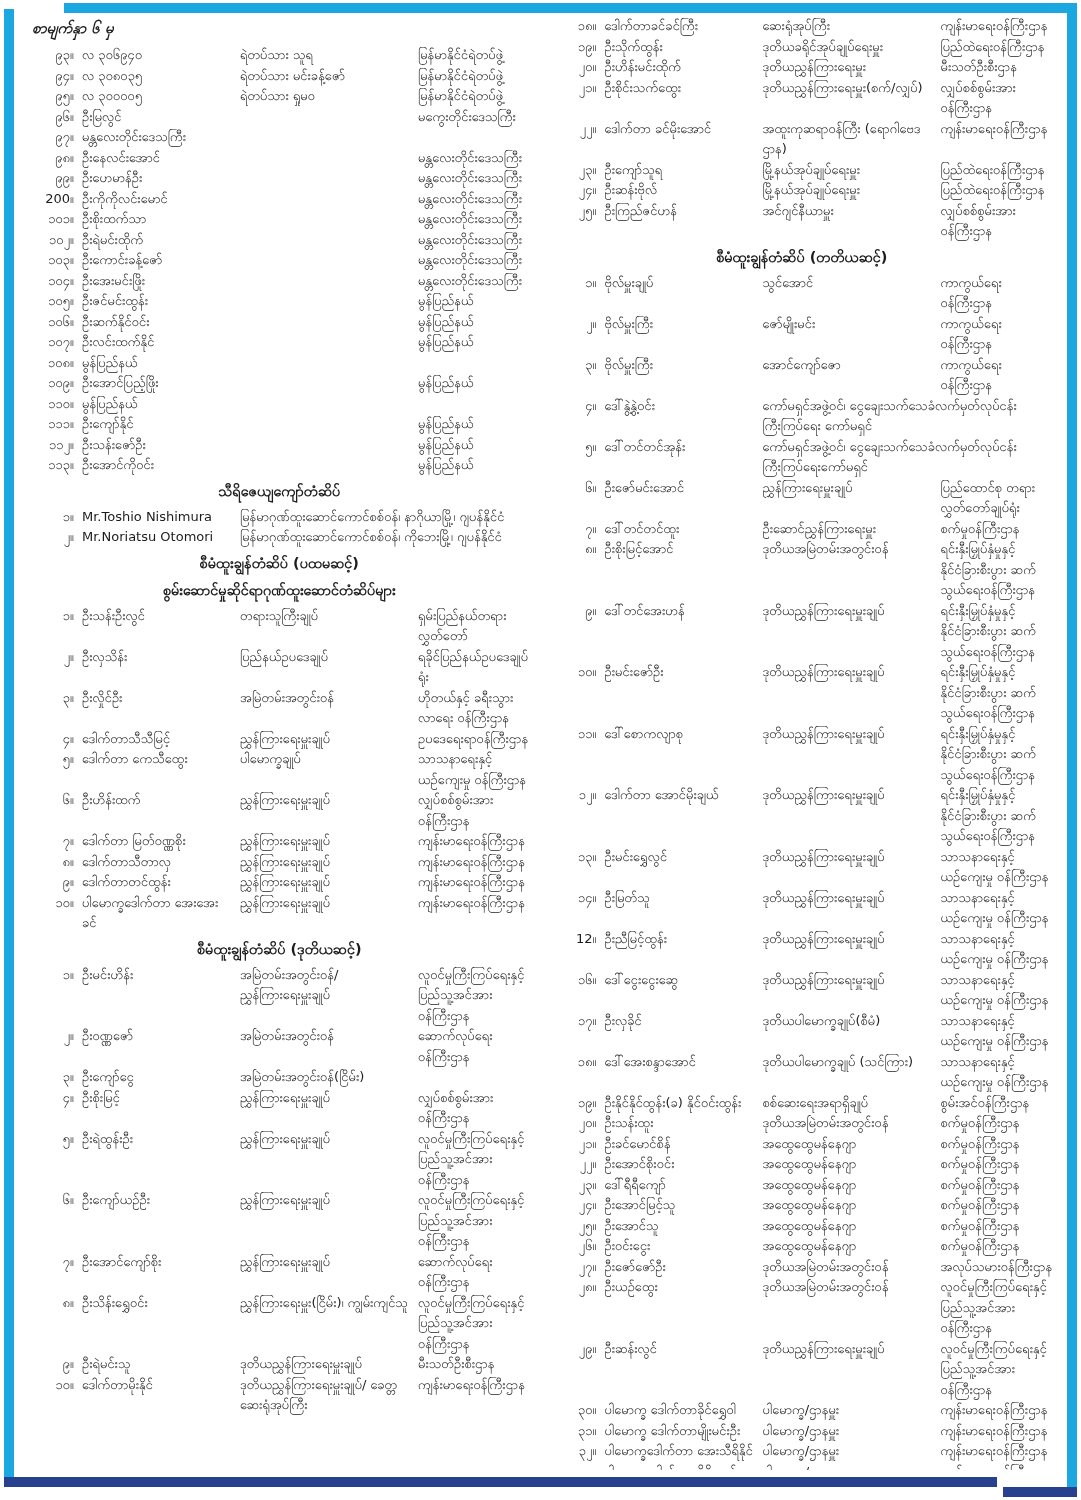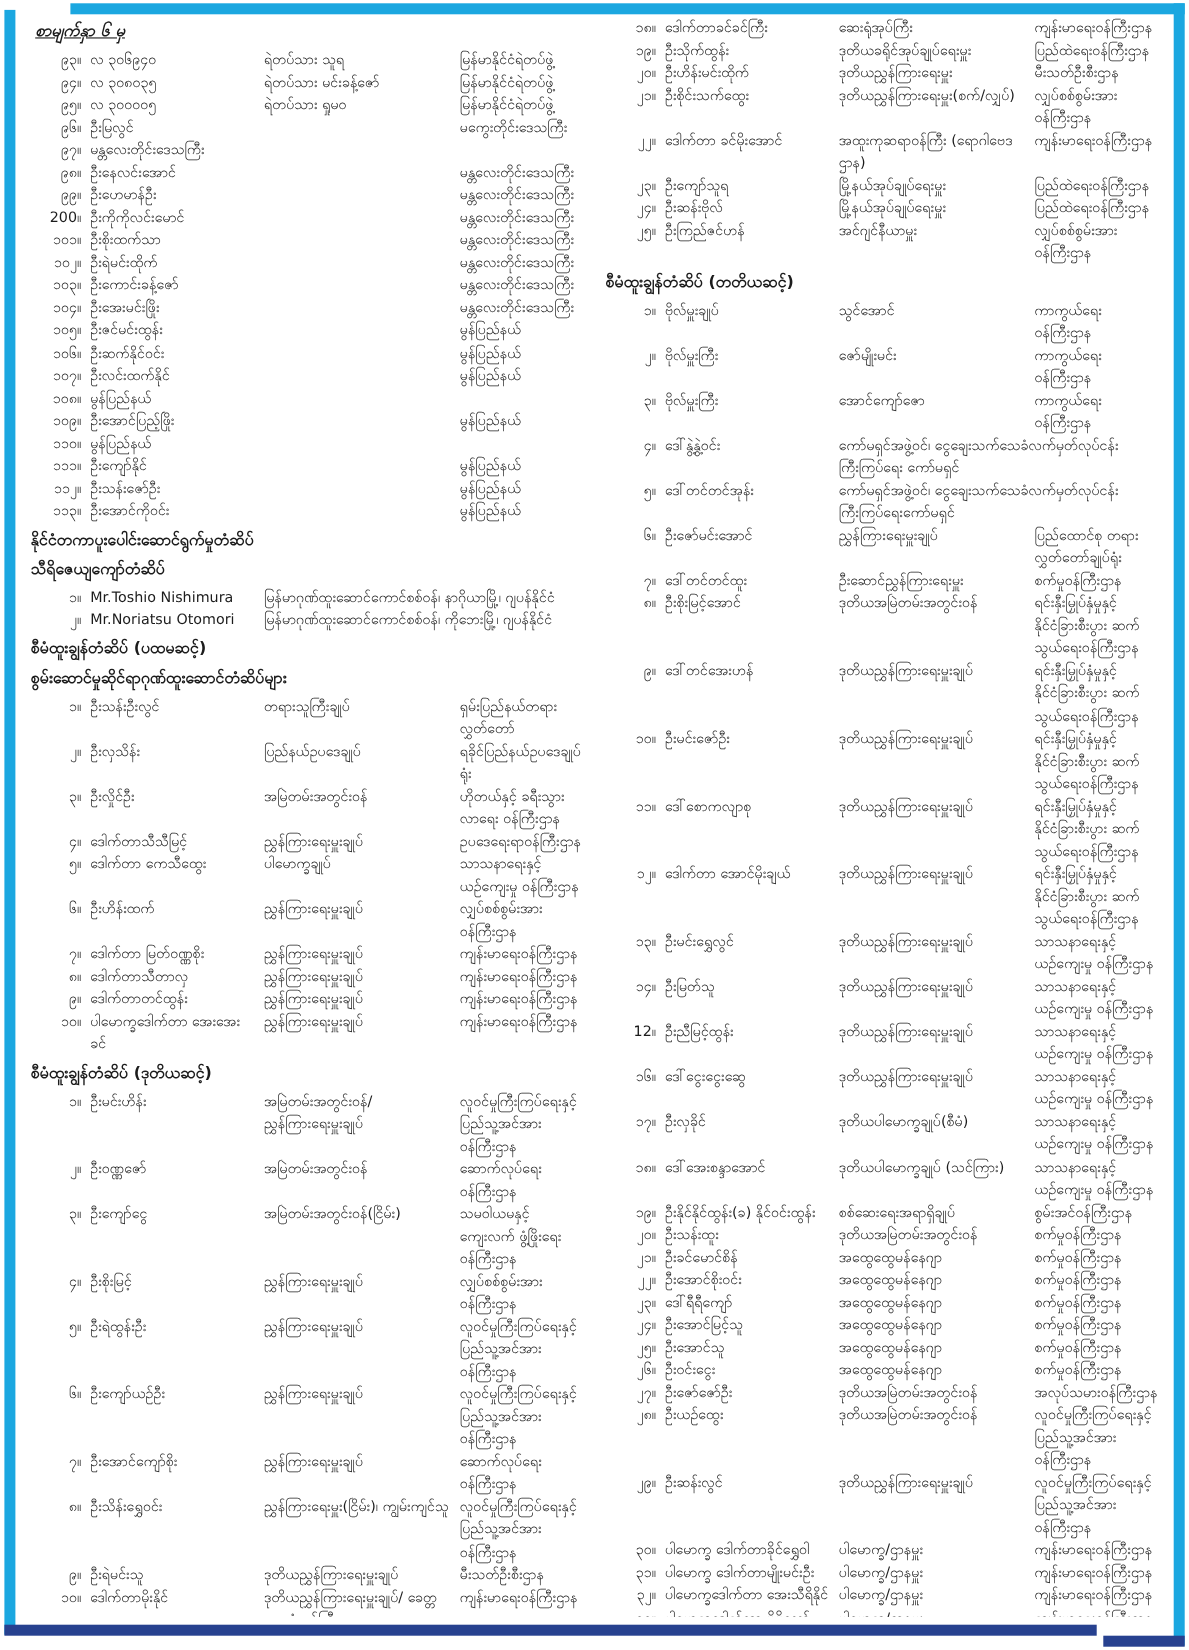--- a/index.html
+++ b/index.html
@@ -15,22 +15,22 @@
   #bd-right{right:4px;top:3px;width:10px;bottom:4px;}
   #bd-bottom{left:4px;right:84px;bottom:13px;height:10px;}
   #bd-bottom2{right:4px;width:74px;bottom:3px;height:10px;}
 
   .content{
     position:absolute;left:28px;top:16px;right:28px;bottom:30px;
     display:flex;gap:20px;overflow:hidden;
   }
   .col{flex:1 1 0;min-width:0;}
 
-  .hdr{font-weight:bold;font-style:italic;font-size:15px;margin:2px 0 5px 4px;text-decoration:underline;}
-  .heading{font-weight:bold;text-align:left;font-size:14.5px;line-height:22px;margin:4px 0 5px;}
+  .hdr{font-weight:bold;font-style:italic;font-size:15px;margin:2px 0 5px 4px;}
+  .heading{font-weight:bold;text-align:center;font-size:14.5px;line-height:22px;margin:4px 0 5px;}
 
   .r{display:flex;gap:8px;align-items:flex-start;font-size:13px;line-height:20.5px;}
   .n{flex:0 0 46px;text-align:right;white-space:nowrap;}
   .a{flex:0 0 150px;min-width:0;}
   .a.w2{flex:0 0 328px;}
   .p2{flex:0 0 170px;min-width:0;}
   .p2.grow{flex:1 1 auto;}
   .c{flex:1 1 auto;min-width:0;}
   .strong{font-weight:normal;}
 </style>
@@ -145,21 +145,20 @@
         <div class="r">
           <span class="n">၁၁၂။</span>
           <span class="a w2">ဦးသန်းဇော်ဦး</span>
           <span class="c">မွန်ပြည်နယ်</span>
         </div>
         <div class="r">
           <span class="n">၁၁၃။</span>
           <span class="a w2">ဦးအောင်ကိုဝင်း</span>
           <span class="c">မွန်ပြည်နယ်</span>
         </div>
-        <div class="heading">နိုင်ငံတကာပူးပေါင်းဆောင်ရွက်မှုတံဆိပ်</div>
         <div class="heading">သီရိဇေယျကျော်တံဆိပ်</div>
         <div class="r">
           <span class="n">၁။</span>
           <span class="a strong">Mr.Toshio Nishimura</span>
           <span class="p2 grow">မြန်မာဂုဏ်ထူးဆောင်ကောင်စစ်ဝန်၊ နာဂိုယာမြို့၊ ဂျပန်နိုင်ငံ</span>
         </div>
         <div class="r">
           <span class="n">၂။</span>
           <span class="a strong">Mr.Noriatsu Otomori</span>
           <span class="p2 grow">မြန်မာဂုဏ်ထူးဆောင်ကောင်စစ်ဝန်၊ ကိုဘေးမြို့၊ ဂျပန်နိုင်ငံ</span>
@@ -236,21 +235,20 @@
         <div class="r">
           <span class="n">၂။</span>
           <span class="a">ဦးဝဏ္ဏဇော်</span>
           <span class="p2">အမြဲတမ်းအတွင်းဝန်</span>
           <span class="c">ဆောက်လုပ်ရေးဝန်ကြီးဌာန</span>
         </div>
         <div class="r">
           <span class="n">၃။</span>
           <span class="a">ဦးကျော်ငွေ</span>
           <span class="p2">အမြဲတမ်းအတွင်းဝန်(ငြိမ်း)</span>
-          <span class="c">သမဝါယမနှင့် ကျေးလက် ဖွံ့ဖြိုးရေးဝန်ကြီးဌာန</span>
         </div>
         <div class="r">
           <span class="n">၄။</span>
           <span class="a">ဦးစိုးမြင့်</span>
           <span class="p2">ညွှန်ကြားရေးမှူးချုပ်</span>
           <span class="c">လျှပ်စစ်စွမ်းအားဝန်ကြီးဌာန</span>
         </div>
         <div class="r">
           <span class="n">၅။</span>
           <span class="a">ဦးရဲထွန်းဦး</span>

